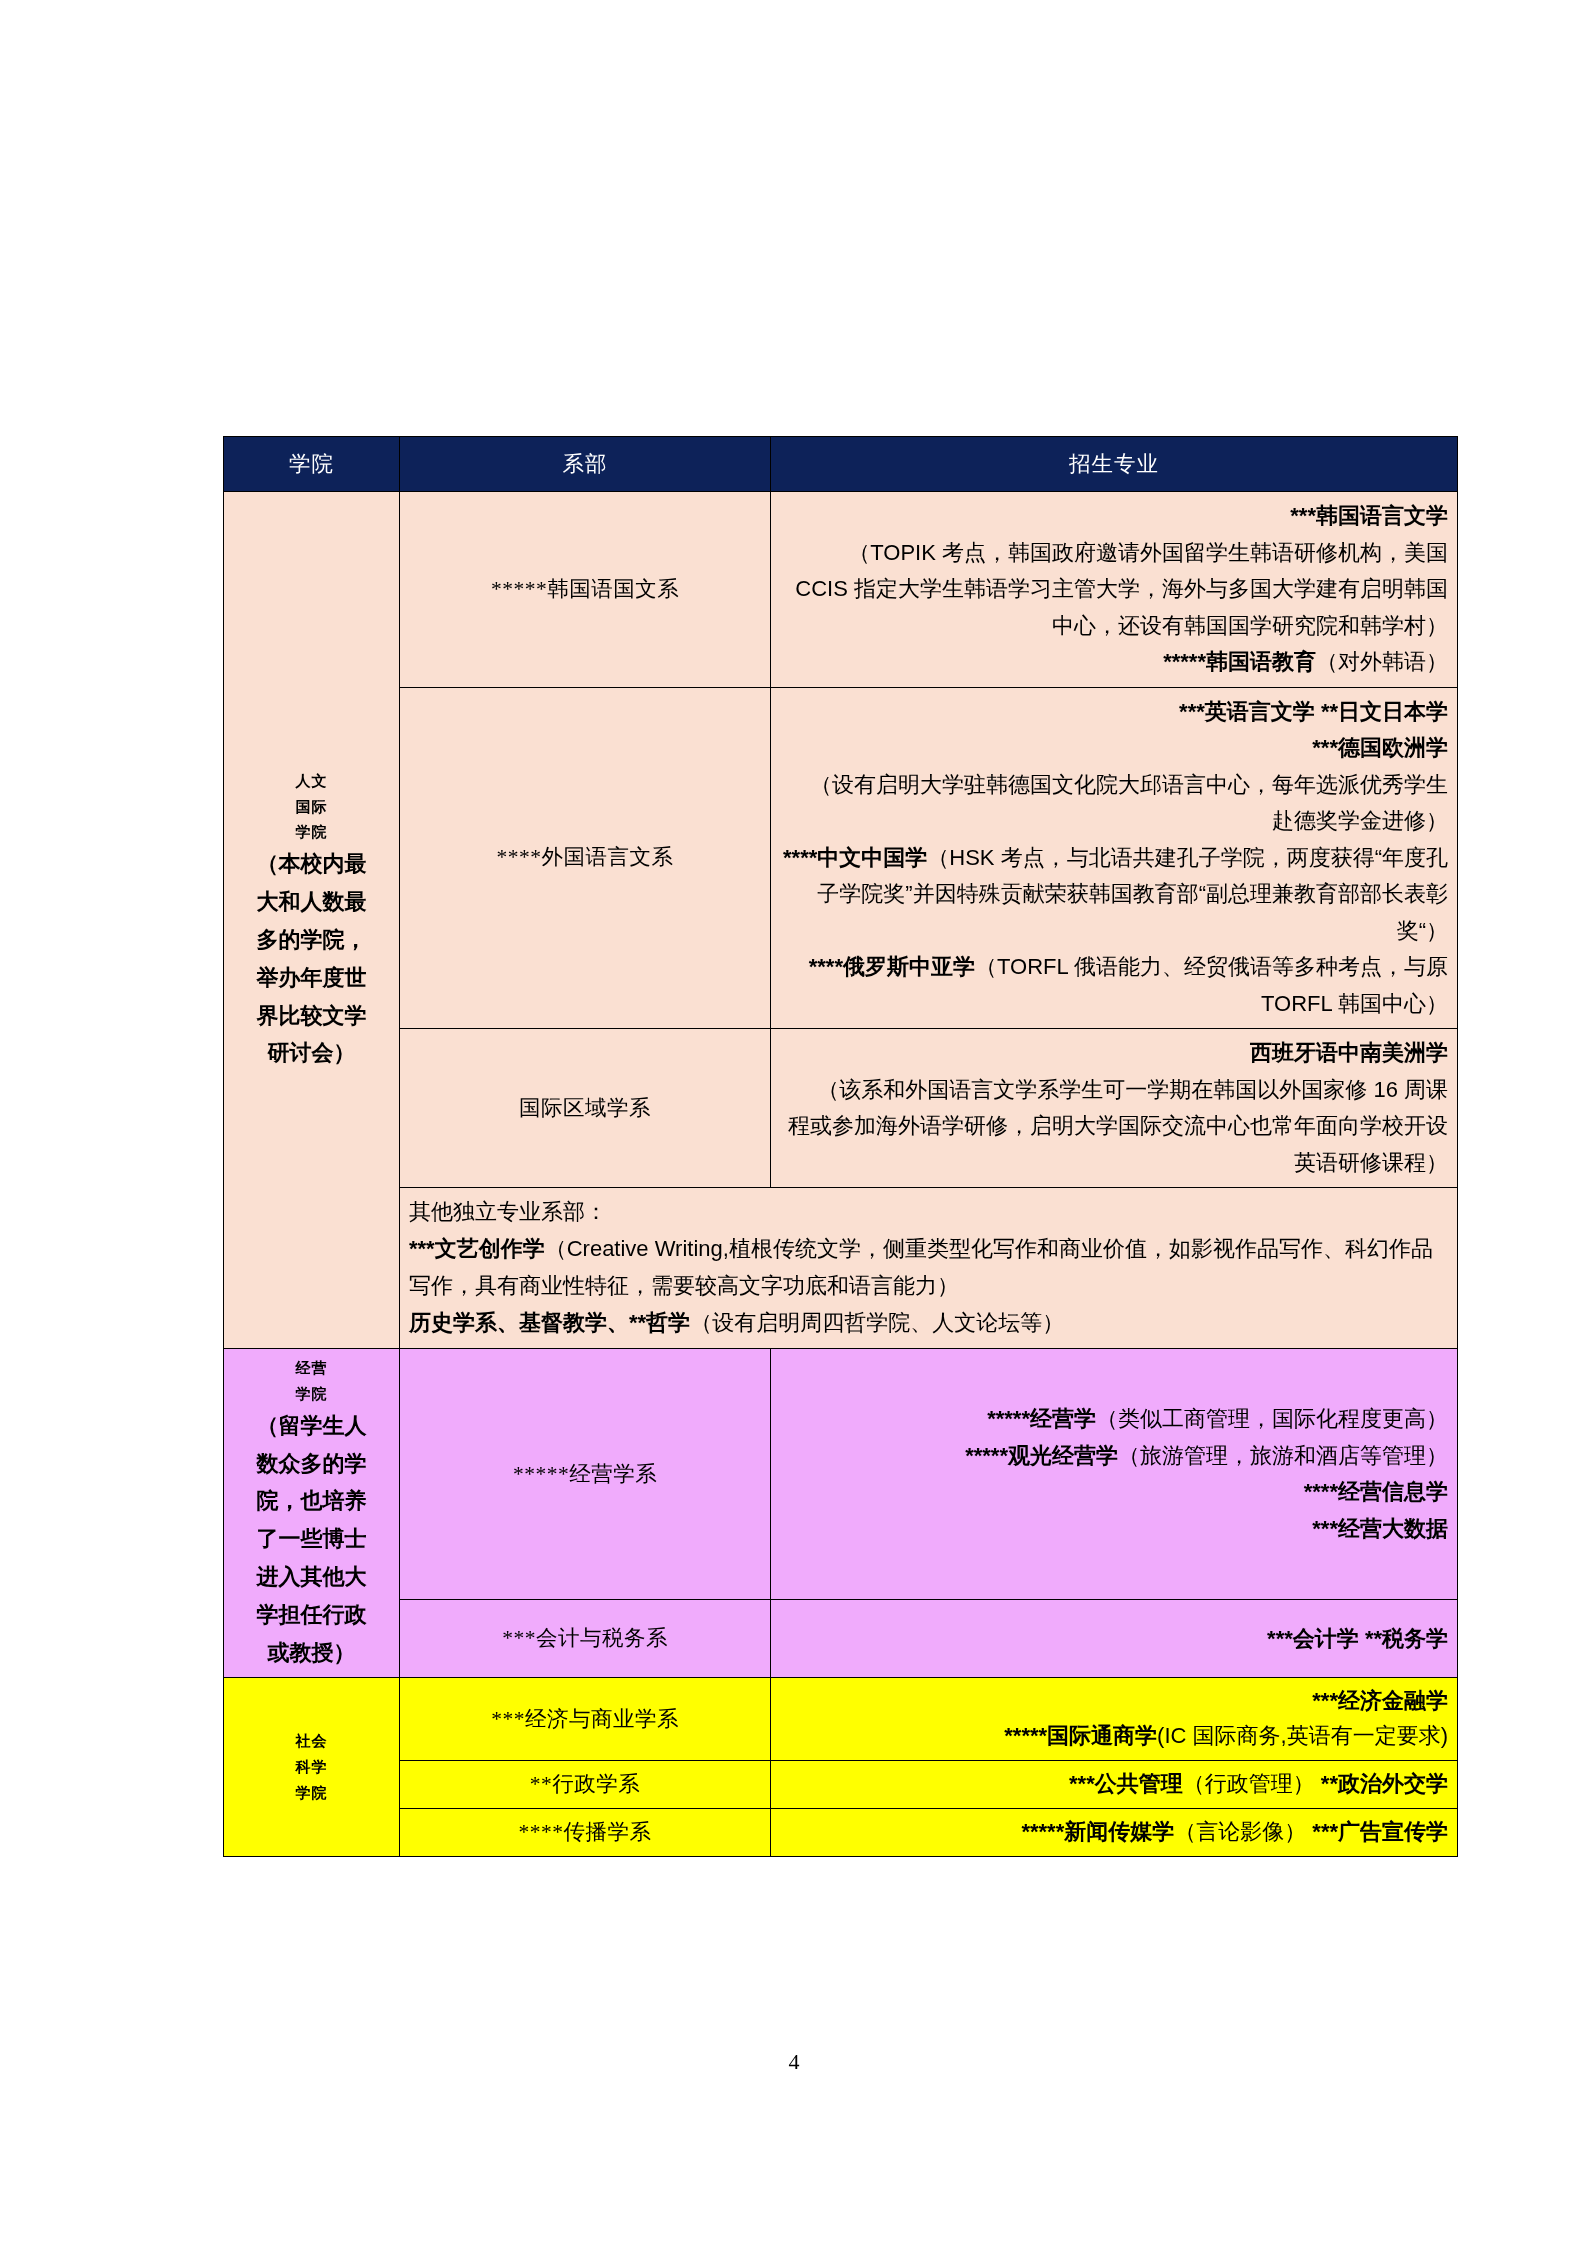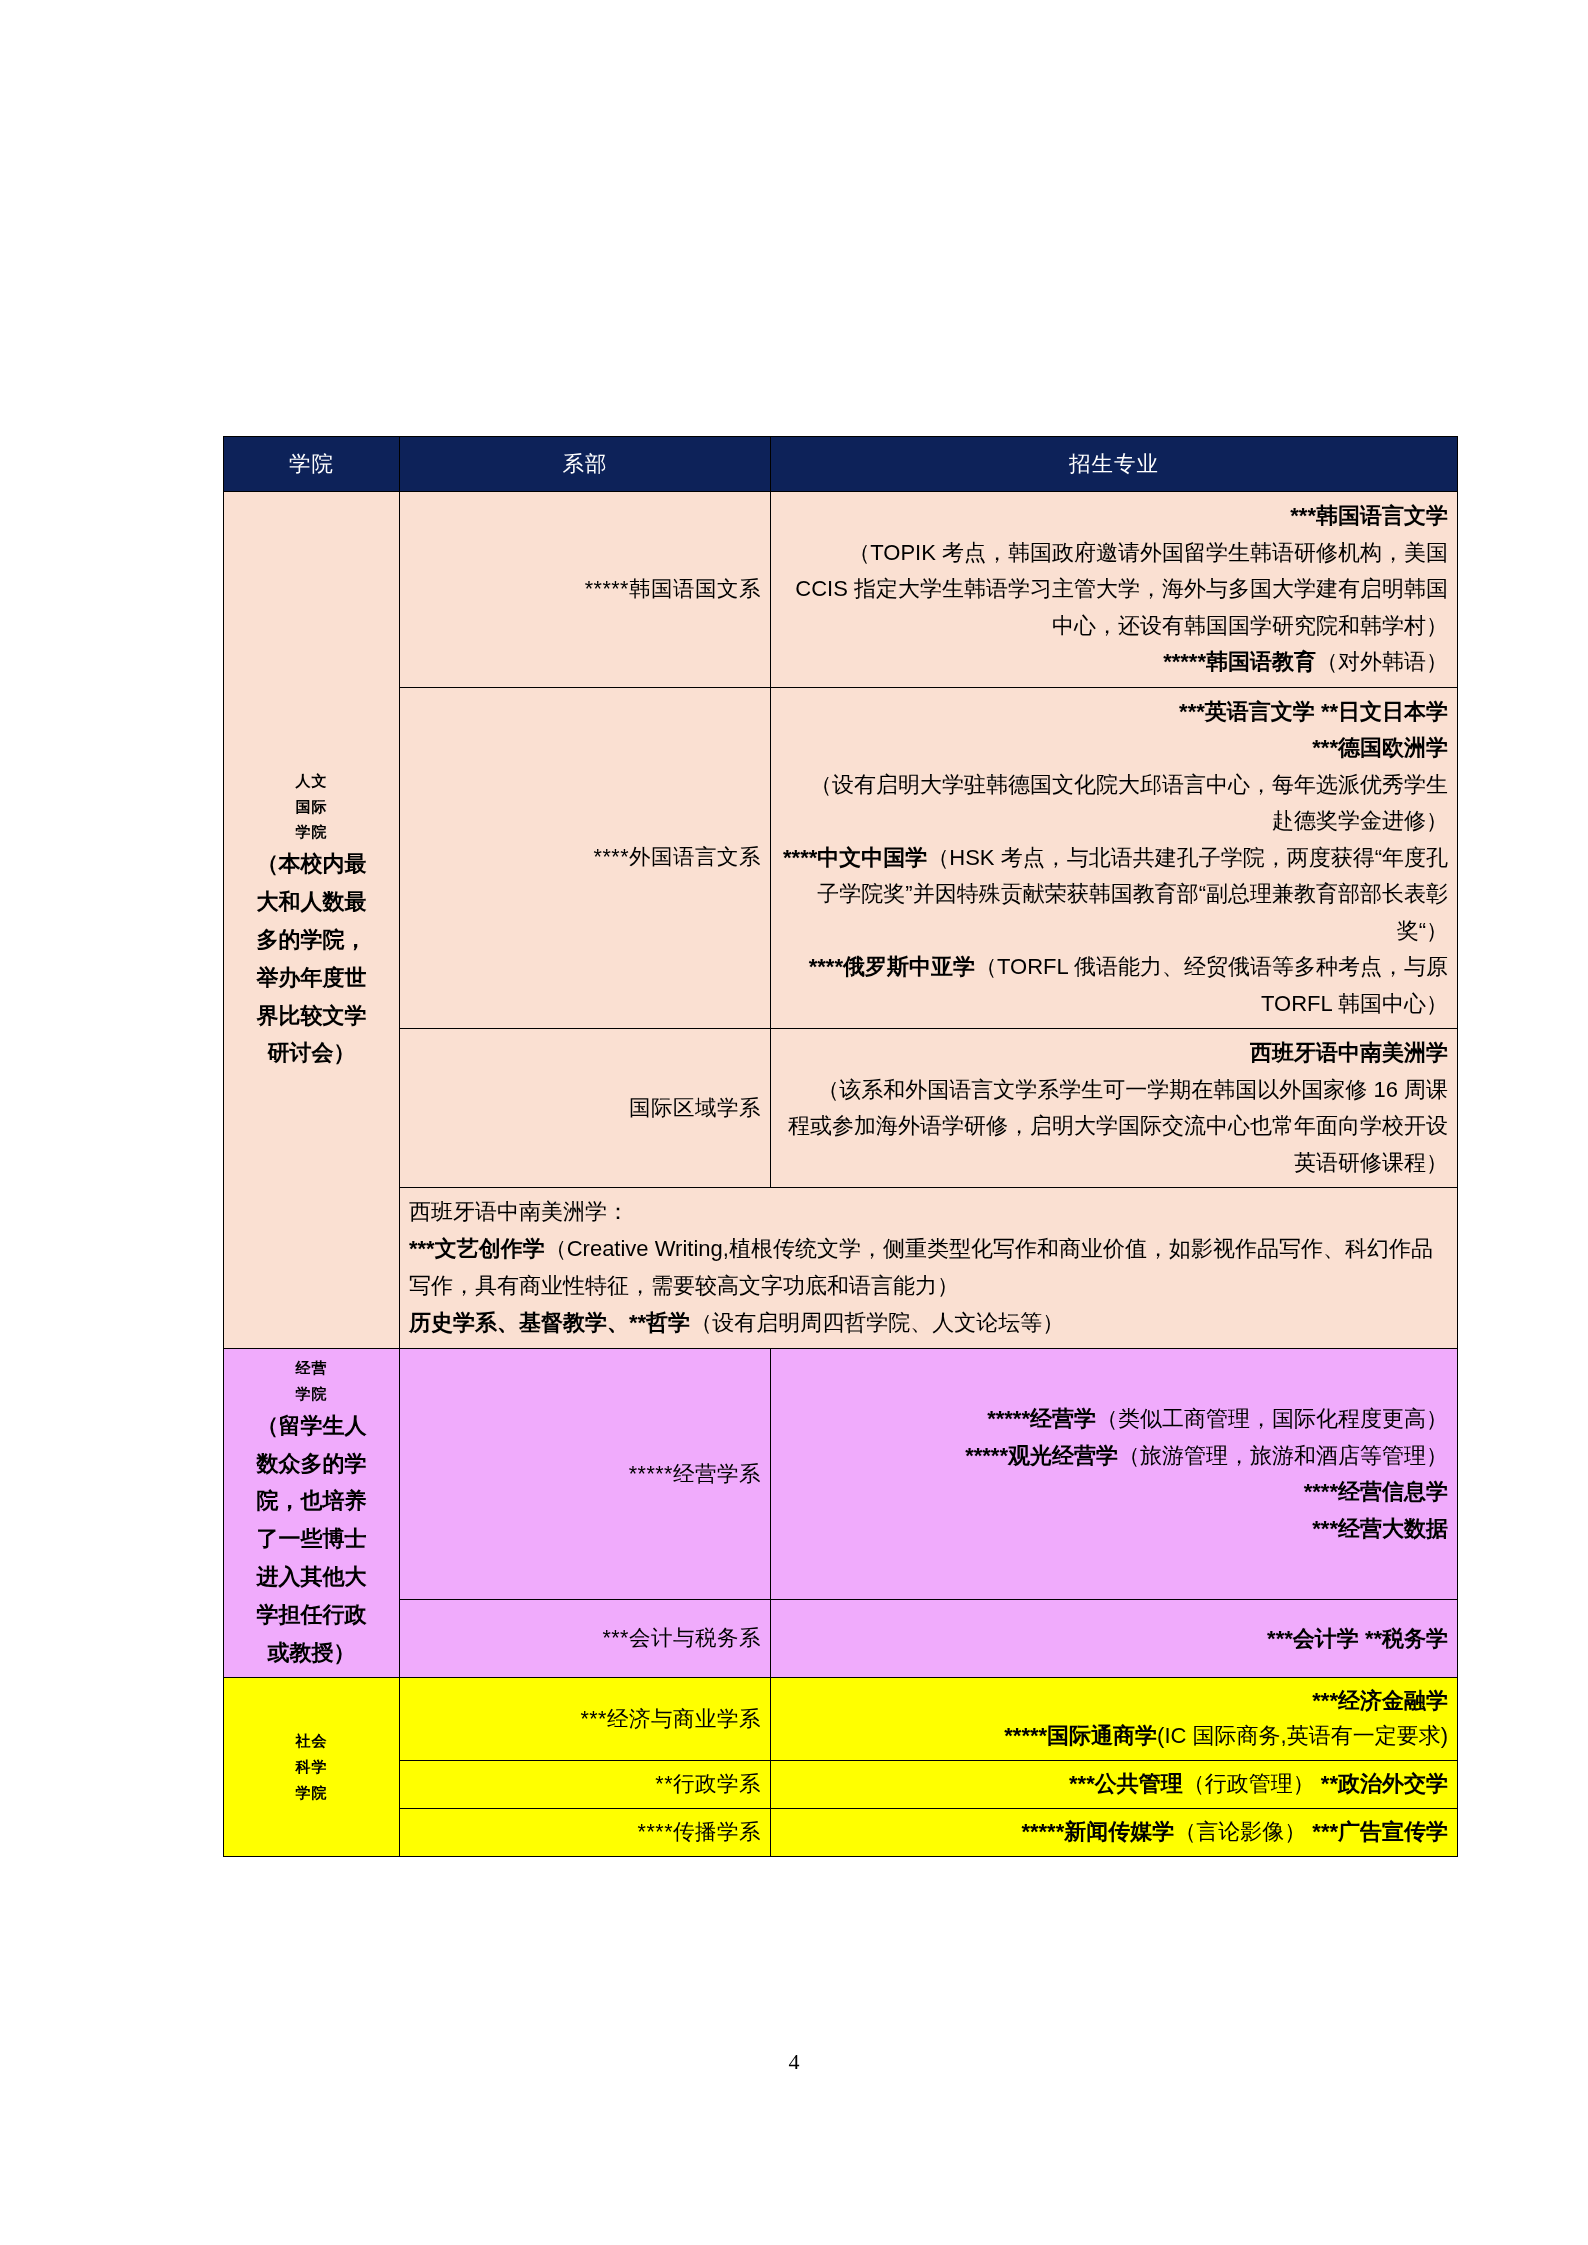--- a/index.html
+++ b/index.html
@@ -81,24 +81,25 @@
     font-size: 15px;
     line-height: 1.72;
     letter-spacing: 1px;
   }
   .college-note {
     font-weight: bold;
     font-size: 22px;
     line-height: 1.72;
   }
   .cell-dept {
-    text-align: right;
+    text-align: center;
     font-weight: bold;
     font-size: 23px;
     letter-spacing: 0.5px;
+    font-family: Liberation Serif, serif;
   }
   .cell-major {
     text-align: right;
     padding: 9px 11px;
   }
   .cell-major p {
     margin: 0;
     font-size: 22px;
     line-height: 1.66;
   }
@@ -178,21 +179,21 @@
           </tr>
           <tr>
             <td class="cell-dept bg-peach">国际区域学系</td>
             <td class="cell-major bg-peach">
               <p><span class="major-name">西班牙语中南美洲学</span></p>
               <p class="indent"><span class="note-line">（该系和外国语言文学系学生可一学期在韩国以外国家修 16 周课程或参加海外语学研修，启明大学国际交流中心也常年面向学校开设英语研修课程）</span></p>
             </td>
           </tr>
           <tr>
             <td colspan="2" class="cell-wide bg-peach">
-              <p><span class="note-line">西班牙语中南美洲学：</span></p>
+              <p><span class="note-line">其他独立专业系部：</span></p>
               <p><span class="major-name">***文艺创作学</span><span class="note-line">（Creative Writing,植根传统文学，侧重类型化写作和商业价值，如影视作品写作、科幻作品写作，具有商业性特征，需要较高文字功底和语言能力）</span></p>
               <p><span class="major-name">历史学系、基督教学、**哲学</span><span class="note-line">（设有启明周四哲学院、人文论坛等）</span></p>
             </td>
           </tr>
           <tr>
             <td class="cell-college bg-cream" rowspan="2">
               <div class="college-name">经营</div>
               <div class="college-name">学院</div>
               <div class="college-note">（留学生人</div>
               <div class="college-note">数众多的学</div>

